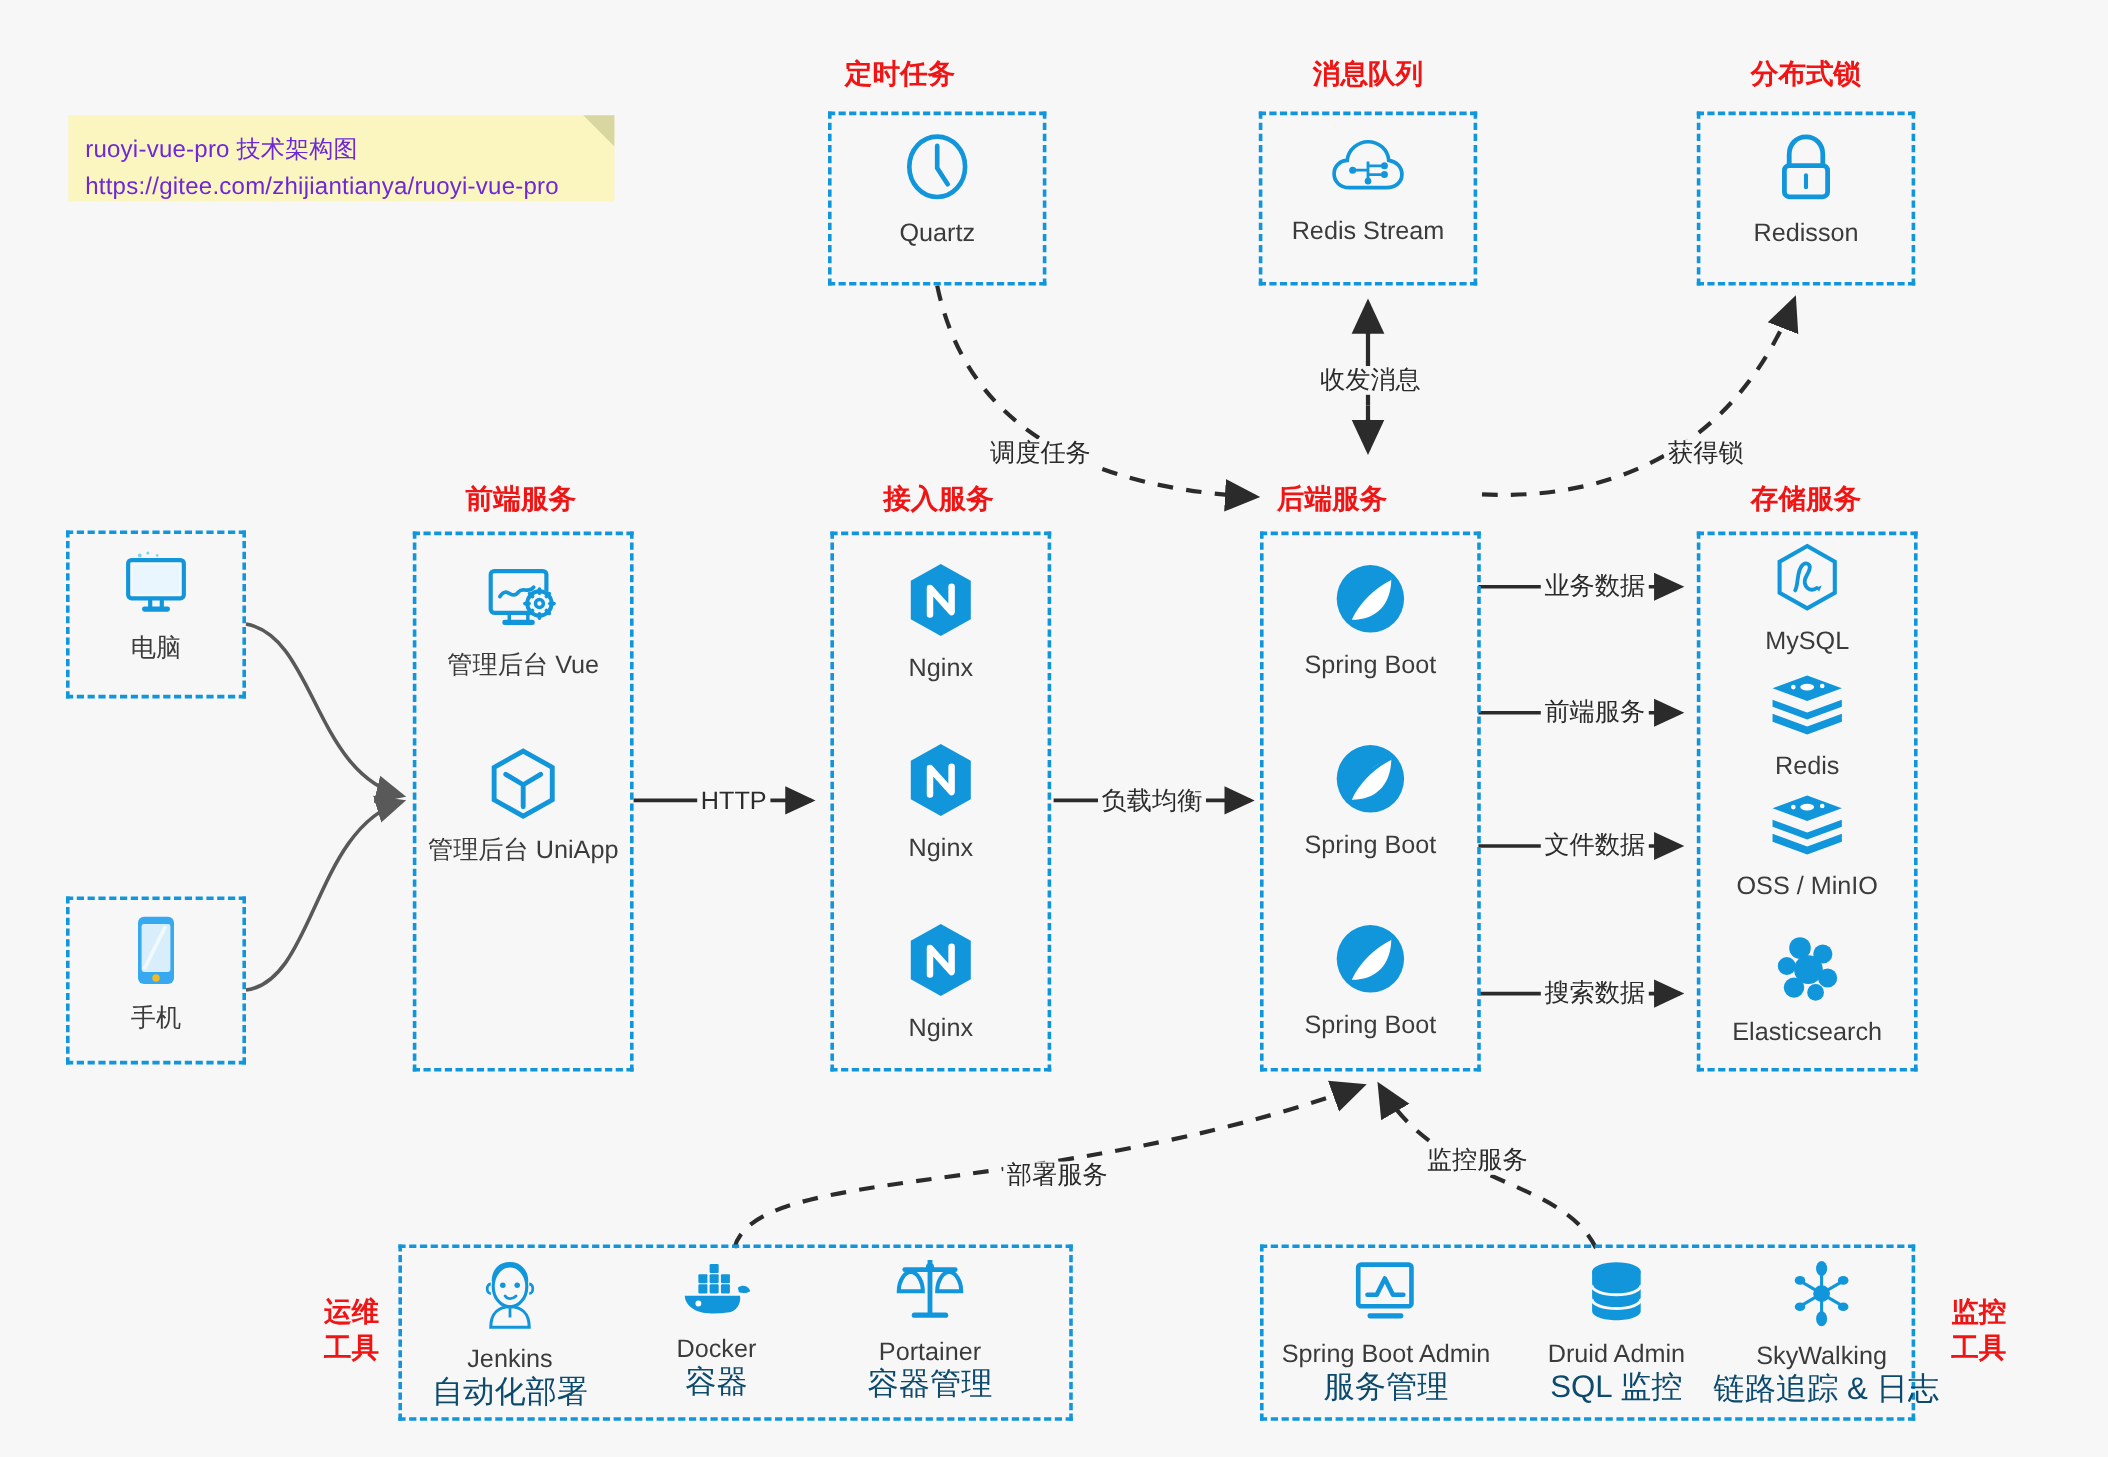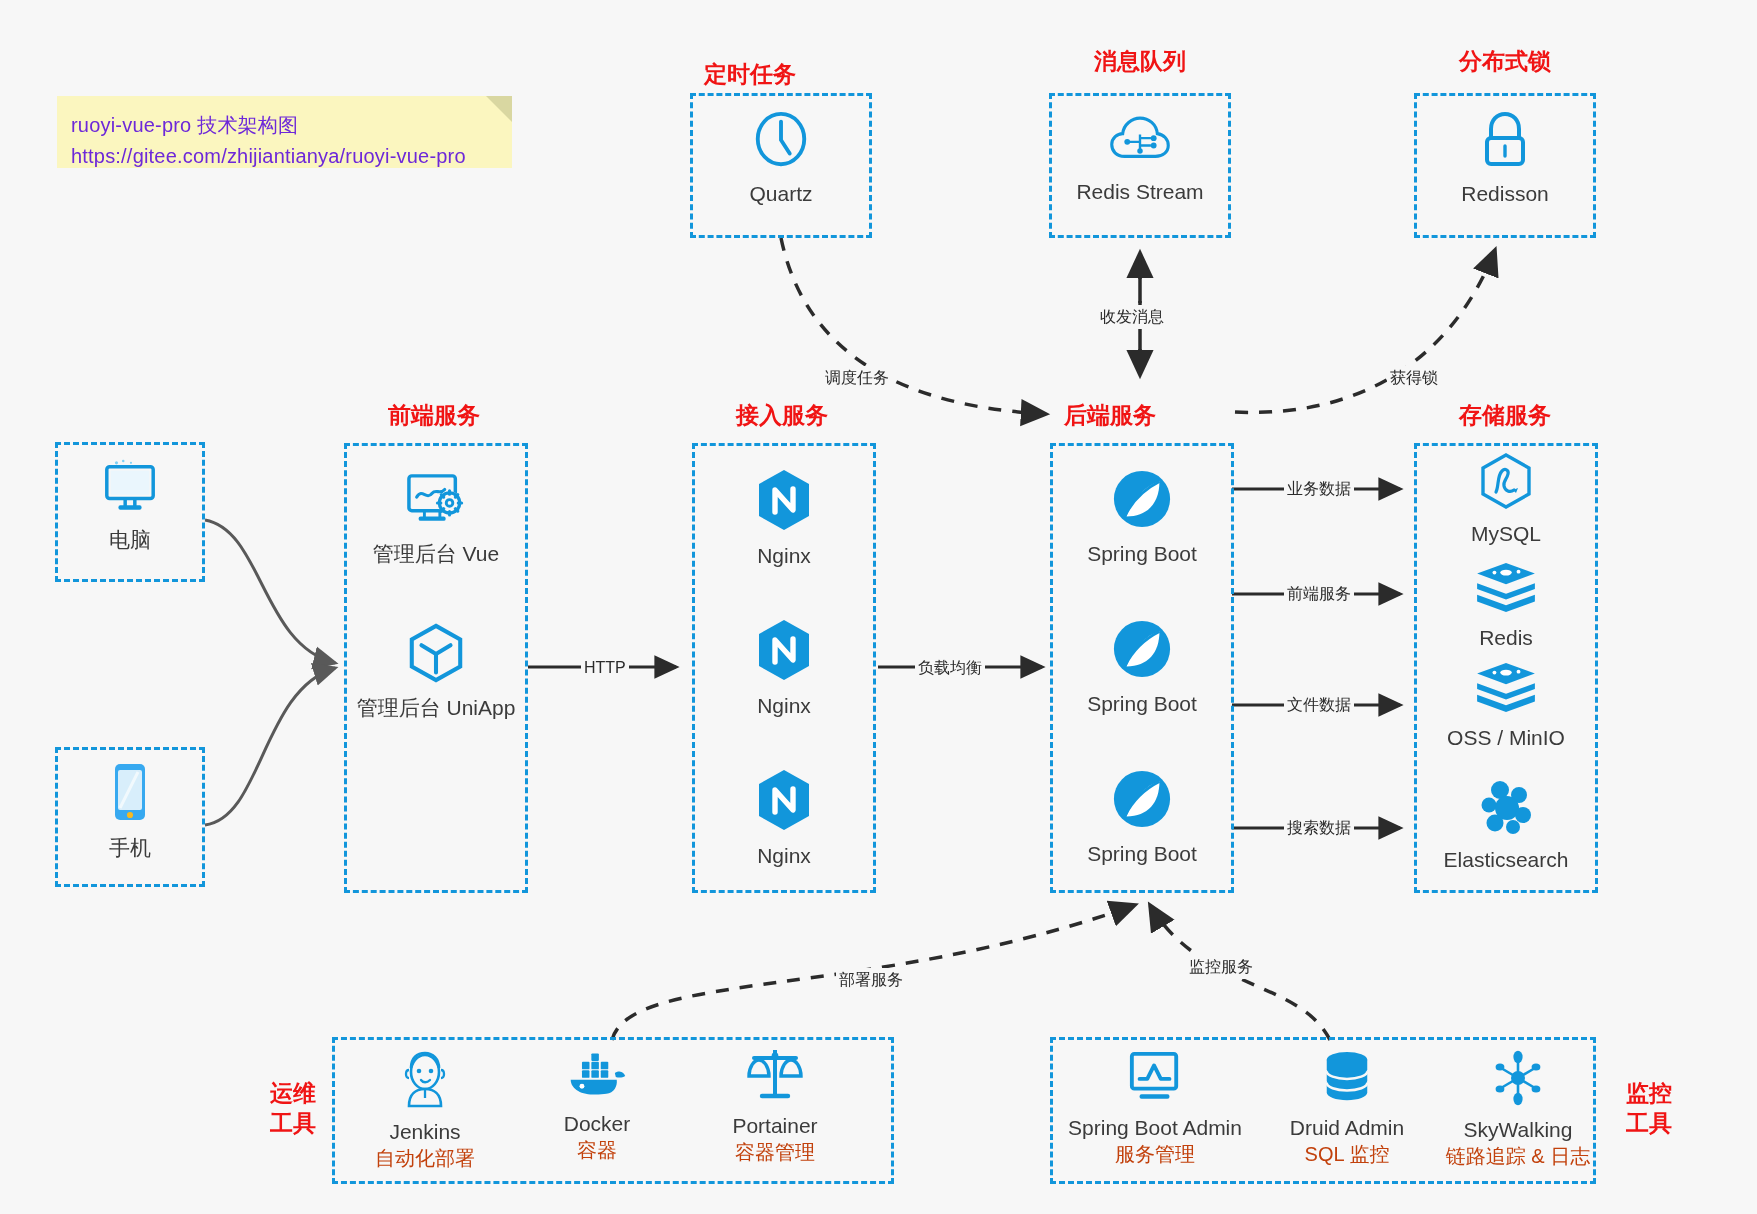--- a/index.html
+++ b/index.html
@@ -38,29 +38,29 @@
   }
 
   
   .node{position:absolute;text-align:center;}
   .node .icon{display:block;margin:0 auto;}
   .node .cap{
     display:block;color:#3b3b3b;font-size:21px;line-height:27px;
     white-space:nowrap;margin-top:6px;
   }
   .node .cap2{
-    display:block;color:#c2410c;font-size:20px;line-height:26px;white-space:nowrap;
+    display:block;color:#0c4a6e;font-size:26px;line-height:26px;white-space:nowrap;
   }
 
   
   #links{position:absolute;left:0;top:0;width:1757px;height:1214px;pointer-events:none;}
 
   
   .elabel{
-    position:absolute;font-size:16px;color:#2b2b2b;background:#f7f7f7;
+    position:absolute;font-size:21px;color:#2b2b2b;background:#f7f7f7;
     padding:1px 3px;white-space:nowrap;line-height:22px;
   }
 </style>
 </head>
 <body>
 
 <div id="stage">
 
   <div class="note">
     <div class="fold"></div>
@@ -107,21 +107,21 @@
   <div class="elabel" style="left:1284px;top:477px;">业务数据</div>
   <div class="elabel" style="left:1284px;top:582px;">前端服务</div>
   <div class="elabel" style="left:1284px;top:693px;">文件数据</div>
   <div class="elabel" style="left:1284px;top:816px;">搜索数据</div>
   <div class="elabel" style="left:822px;top:366px;">调度任务</div>
   <div class="elabel" style="left:1097px;top:305px;">收发消息</div>
   <div class="elabel" style="left:1387px;top:366px;">获得锁</div>
   <div class="elabel" style="left:836px;top:968px;">部署服务</div>
   <div class="elabel" style="left:1186px;top:955px;">监控服务</div>
 
-  <div class="gtitle" style="left:685px;top:46px;width:130px;margin-top:13px;">定时任务</div>
+  <div class="gtitle" style="left:685px;top:46px;width:130px;">定时任务</div>
   <div class="dbox" style="left:690px;top:93px;width:182px;height:145px;"></div>
   <div class="node" style="left:690px;top:108px;width:182px;">
     <span class="icon">
       <svg width="62" height="62" viewBox="0 0 64 64">
         <ellipse cx="32" cy="32" rx="24" ry="26" fill="none" stroke="#1296db" stroke-width="4"></ellipse>
         <path d="M32 14 L32 33 L41 47" fill="none" stroke="#1296db" stroke-width="4" stroke-linecap="round"></path>
       </svg>
     </span>
     <span class="cap">Quartz</span>
   </div>

